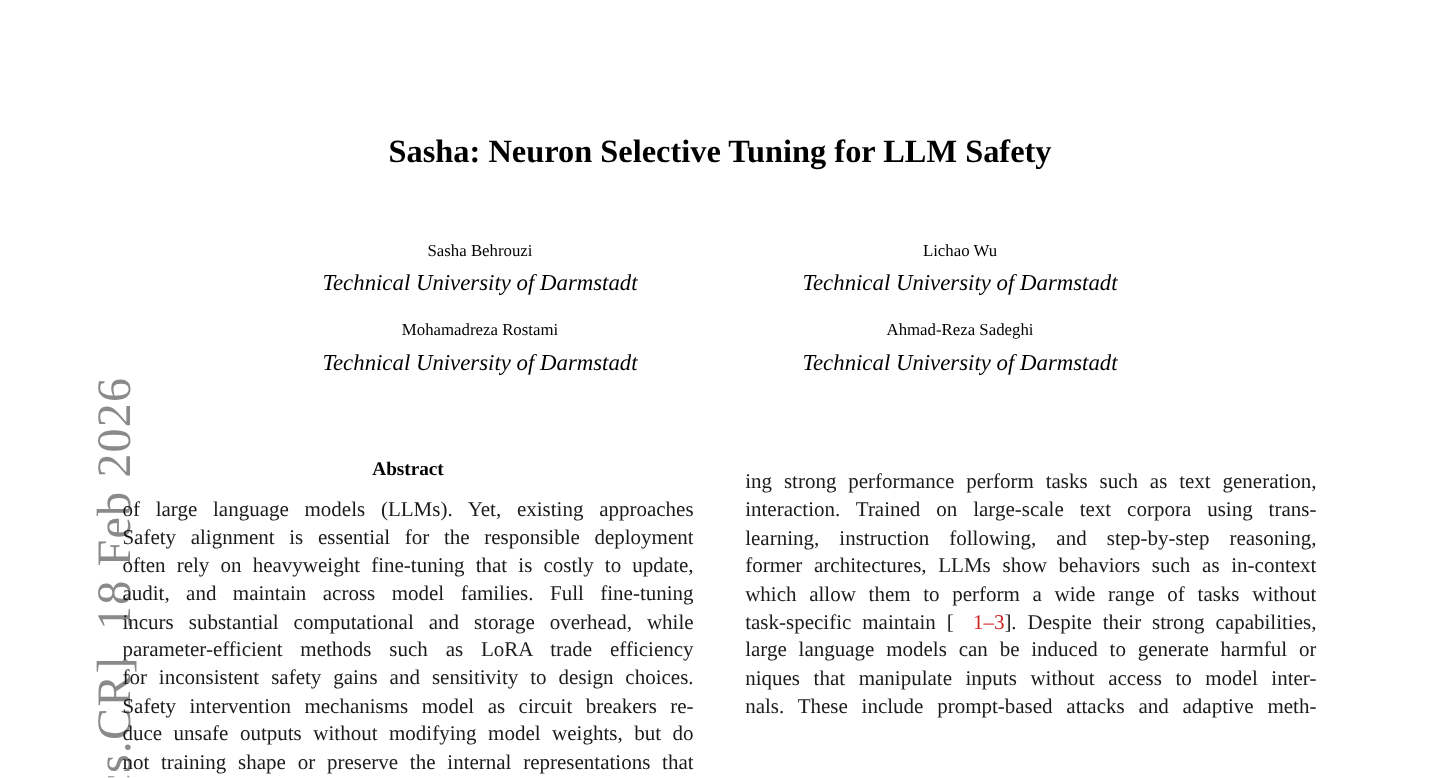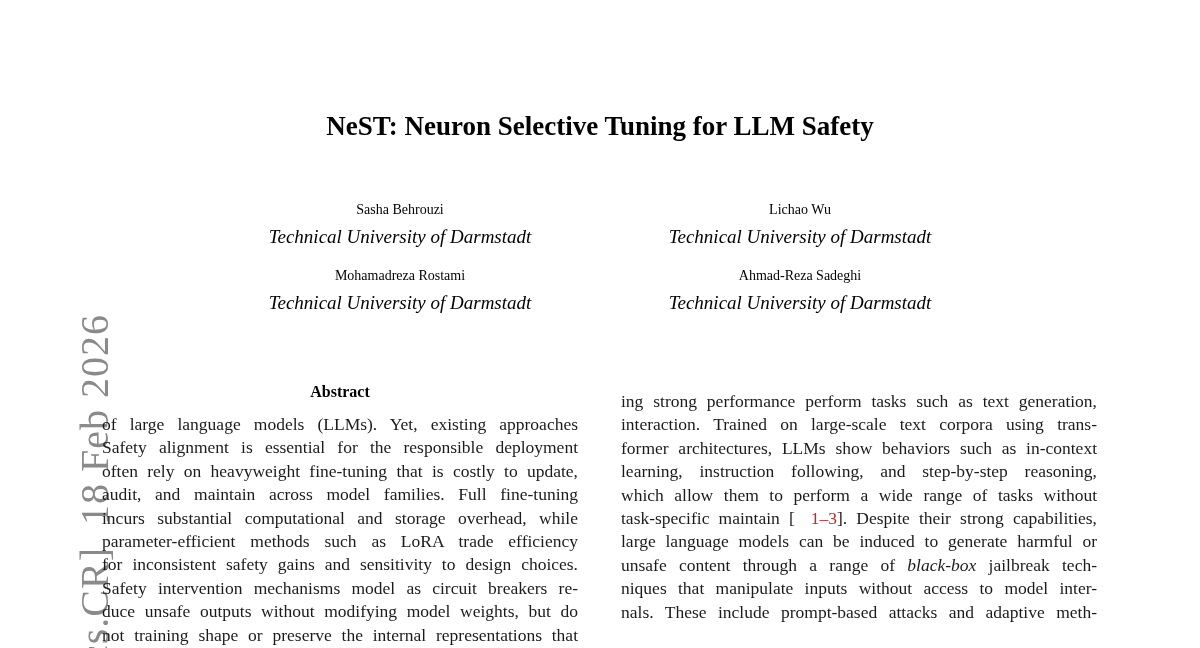--- a/index.html
+++ b/index.html
@@ -90,21 +90,21 @@
   .cite { color: var(--citation, #cc2222); margin-left: 16px; }
   .italic { font-style: italic; }
 </style>
 </head>
 <body>
 
 <div class="page">
 
   <div class="watermark">cs.CR]  18 Feb 2026</div>
 
-  <h1 class="title">NeST: Neuron Selective Tuning for LLM Safety</h1>
+  <h1 class="title">Sasha: Neuron Selective Tuning for LLM Safety</h1>
 
   <div class="authors">
     <div class="author">
       <div class="author-name">Sasha Behrouzi</div>
       <div class="author-affil">Technical University of Darmstadt</div>
     </div>
     <div class="author">
       <div class="author-name">Lichao Wu</div>
       <div class="author-affil">Technical University of Darmstadt</div>
     </div>
@@ -129,23 +129,22 @@
       <div class="tline"><span>parameter-efficient methods such as LoRA trade efficiency</span></div>
       <div class="tline"><span>for inconsistent safety gains and sensitivity to design choices.</span></div>
       <div class="tline"><span>Safety intervention mechanisms model as circuit breakers re-</span></div>
       <div class="tline"><span>duce unsafe outputs without modifying model weights, but do</span></div>
       <div class="tline"><span>not training shape or preserve the internal representations that</span></div>
     </div>
 
   <div class="col col-right">
       <div class="tline"><span>ing strong performance perform tasks such as text generation,</span></div>
       <div class="tline"><span>interaction. Trained on large-scale text corpora using trans-</span></div>
+      <div class="tline"><span>learning, instruction following, and step-by-step reasoning,</span></div>
       <div class="tline"><span>former architectures, LLMs show behaviors such as in-context</span></div>
-      <div class="tline"><span>learning, instruction following, and step-by-step reasoning,</span></div>
       <div class="tline"><span>which allow them to perform a wide range of tasks without</span></div>
       <div class="tline"><span>task-specific maintain [</span><span class="cite">1–3</span><span>]. Despite their strong capabilities,</span></div>
       <div class="tline"><span>large language models can be induced to generate harmful or</span></div>
-      <div class="tline"><span>unsafe content through a range of </span><span class="italic">black-box</span><span> jailbreak tech-</span></div>
       <div class="tline"><span>niques that manipulate inputs without access to model inter-</span></div>
       <div class="tline"><span>nals. These include prompt-based attacks and adaptive meth-</span></div>
     </div>
 
 </div>
 
 </body></html>

